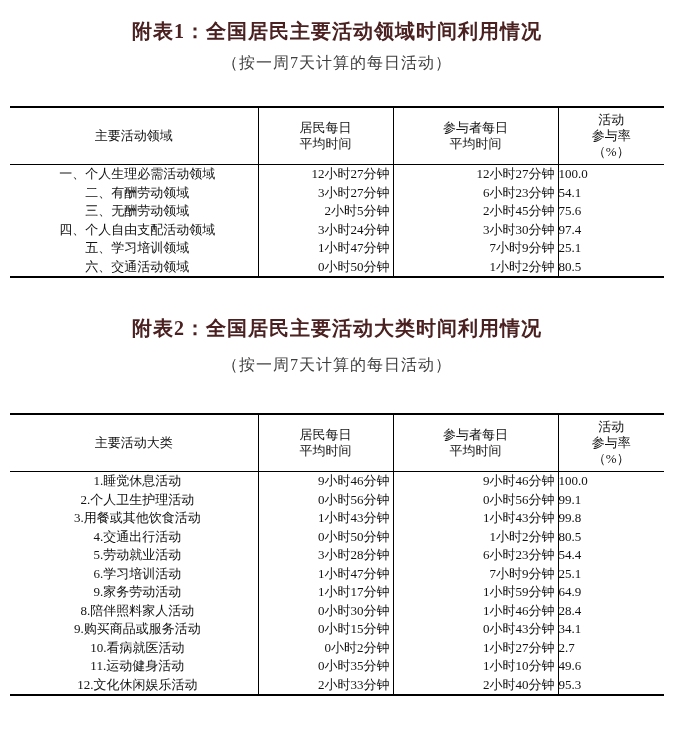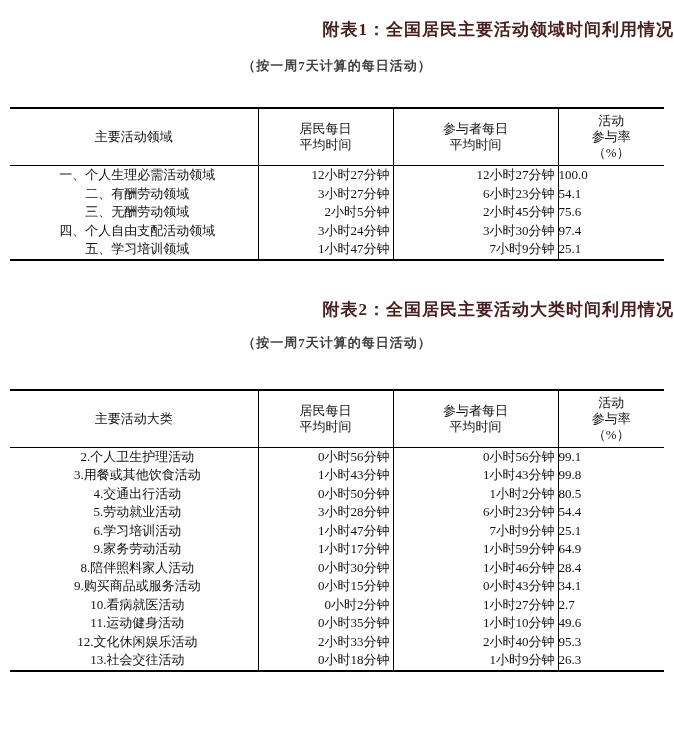--- a/index.html
+++ b/index.html
@@ -12,31 +12,31 @@
   html,body{margin:0;padding:0;}
   body{
     width:674px;height:733px;
     background:var(--bg);
     font-family:"Liberation Serif","DejaVu Serif",serif;
     color:var(--text-color);
     overflow:hidden;
   }
   .doc-title{
     margin:18px 0 0 0;
-    text-align:right;
-    font-size:17px;
+    text-align:center;
+    font-size:20px;
     font-weight:bold;
     color:var(--title-color);
     letter-spacing:1px;
   }
   .doc-subtitle{
-    margin:16px 0 0 0;
+    margin:8px 0 0 0;
     text-align:center;
-    font-size:13px;
-    font-weight:bold;
+    font-size:16px;
+    font-weight:normal;
     color:var(--subtitle-color);
     letter-spacing:1px;
   }
   table.stat{
     border-collapse:collapse;
     table-layout:fixed;
     width:654px;
     margin:32px 0 0 10px;
     border-top:2px solid var(--border-color);
     border-bottom:2px solid var(--border-color);
@@ -120,20 +120,26 @@
           <td class="c2">3小时24分钟</td>
           <td class="c3">3小时30分钟</td>
           <td class="c4">97.4</td>
         </tr>
         <tr>
           <td class="c1">五、学习培训领域</td>
           <td class="c2">1小时47分钟</td>
           <td class="c3">7小时9分钟</td>
           <td class="c4">25.1</td>
         </tr>
+        <tr>
+          <td class="c1">六、交通活动领域</td>
+          <td class="c2">0小时50分钟</td>
+          <td class="c3">1小时2分钟</td>
+          <td class="c4">80.5</td>
+        </tr>
       </tbody>
   </table>
 
   <h1 class="doc-title second">附表2：全国居民主要活动大类时间利用情况</h1>
   <p class="doc-subtitle second">（按一周7天计算的每日活动）</p>
 
   <table class="stat second">
     <colgroup>
         <col class="c1">
         <col class="c2">
@@ -147,20 +153,26 @@
 平均时间</th>
         <th class="c3">参与者每日
 平均时间</th>
         <th class="c4">活动
 参与率
 （%）</th>
       </tr>
     </thead>
     <tbody>
         <tr>
+          <td class="c1">1.睡觉休息活动</td>
+          <td class="c2">9小时46分钟</td>
+          <td class="c3">9小时46分钟</td>
+          <td class="c4">100.0</td>
+        </tr>
+        <tr>
           <td class="c1">2.个人卫生护理活动</td>
           <td class="c2">0小时56分钟</td>
           <td class="c3">0小时56分钟</td>
           <td class="c4">99.1</td>
         </tr>
         <tr>
           <td class="c1">3.用餐或其他饮食活动</td>
           <td class="c2">1小时43分钟</td>
           <td class="c3">1小时43分钟</td>
           <td class="c4">99.8</td>
@@ -212,22 +224,16 @@
           <td class="c2">0小时35分钟</td>
           <td class="c3">1小时10分钟</td>
           <td class="c4">49.6</td>
         </tr>
         <tr>
           <td class="c1">12.文化休闲娱乐活动</td>
           <td class="c2">2小时33分钟</td>
           <td class="c3">2小时40分钟</td>
           <td class="c4">95.3</td>
         </tr>
-        <tr>
-          <td class="c1">13.社会交往活动</td>
-          <td class="c2">0小时18分钟</td>
-          <td class="c3">1小时9分钟</td>
-          <td class="c4">26.3</td>
-        </tr>
       </tbody>
   </table>
 
 </div>
 
 </body></html>

